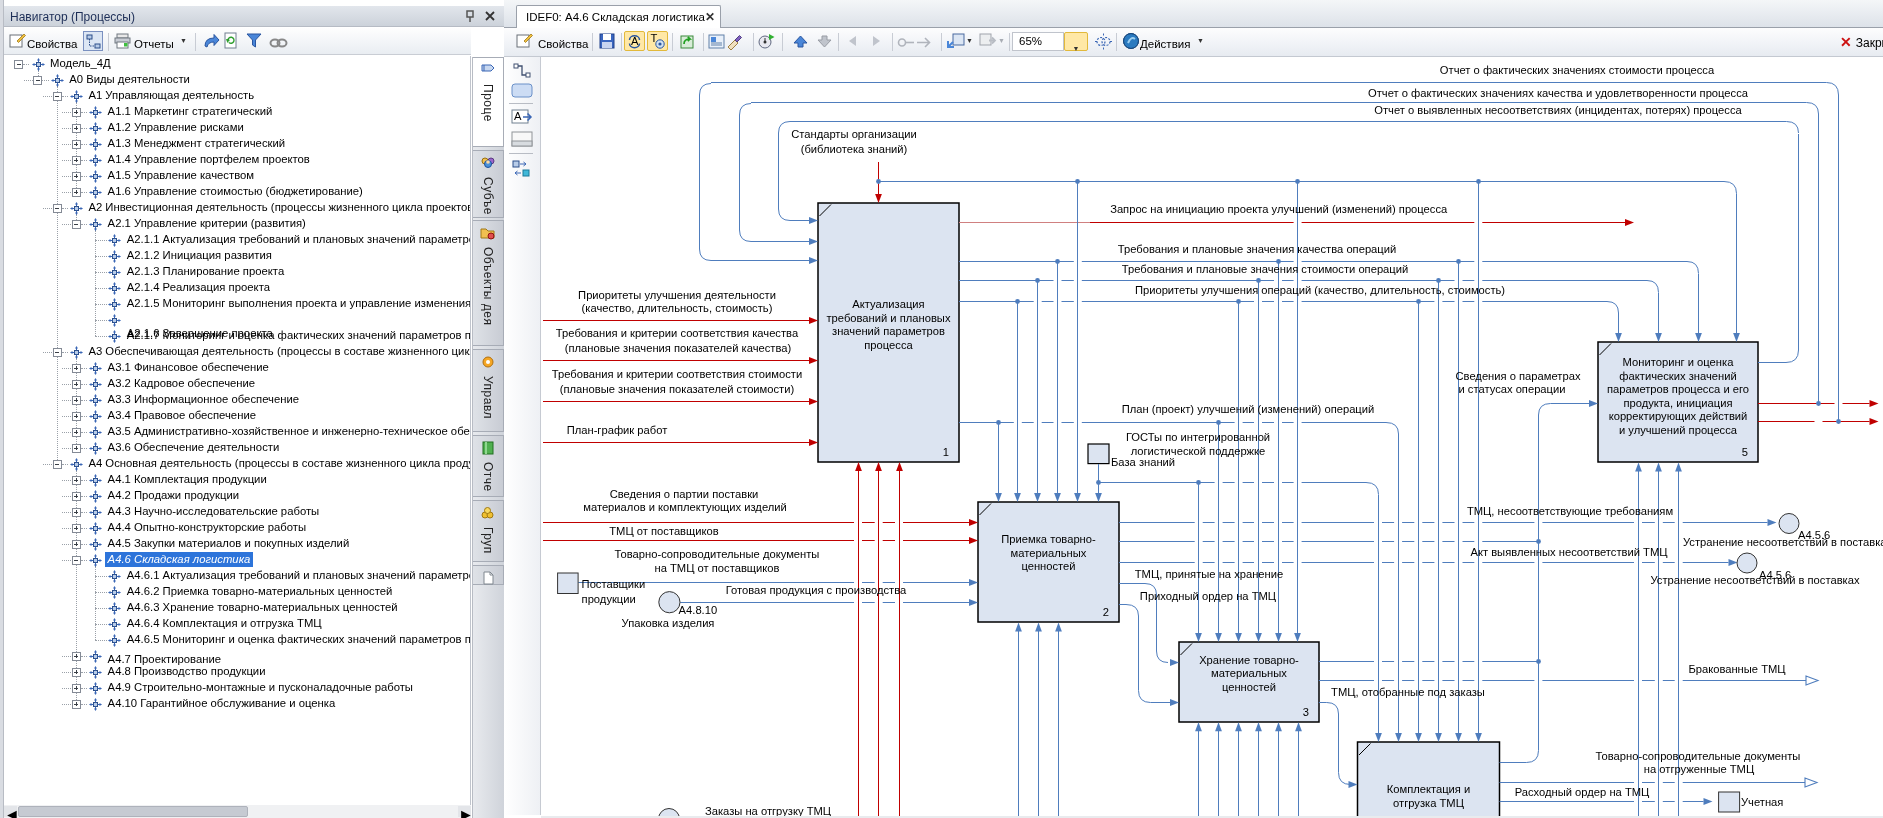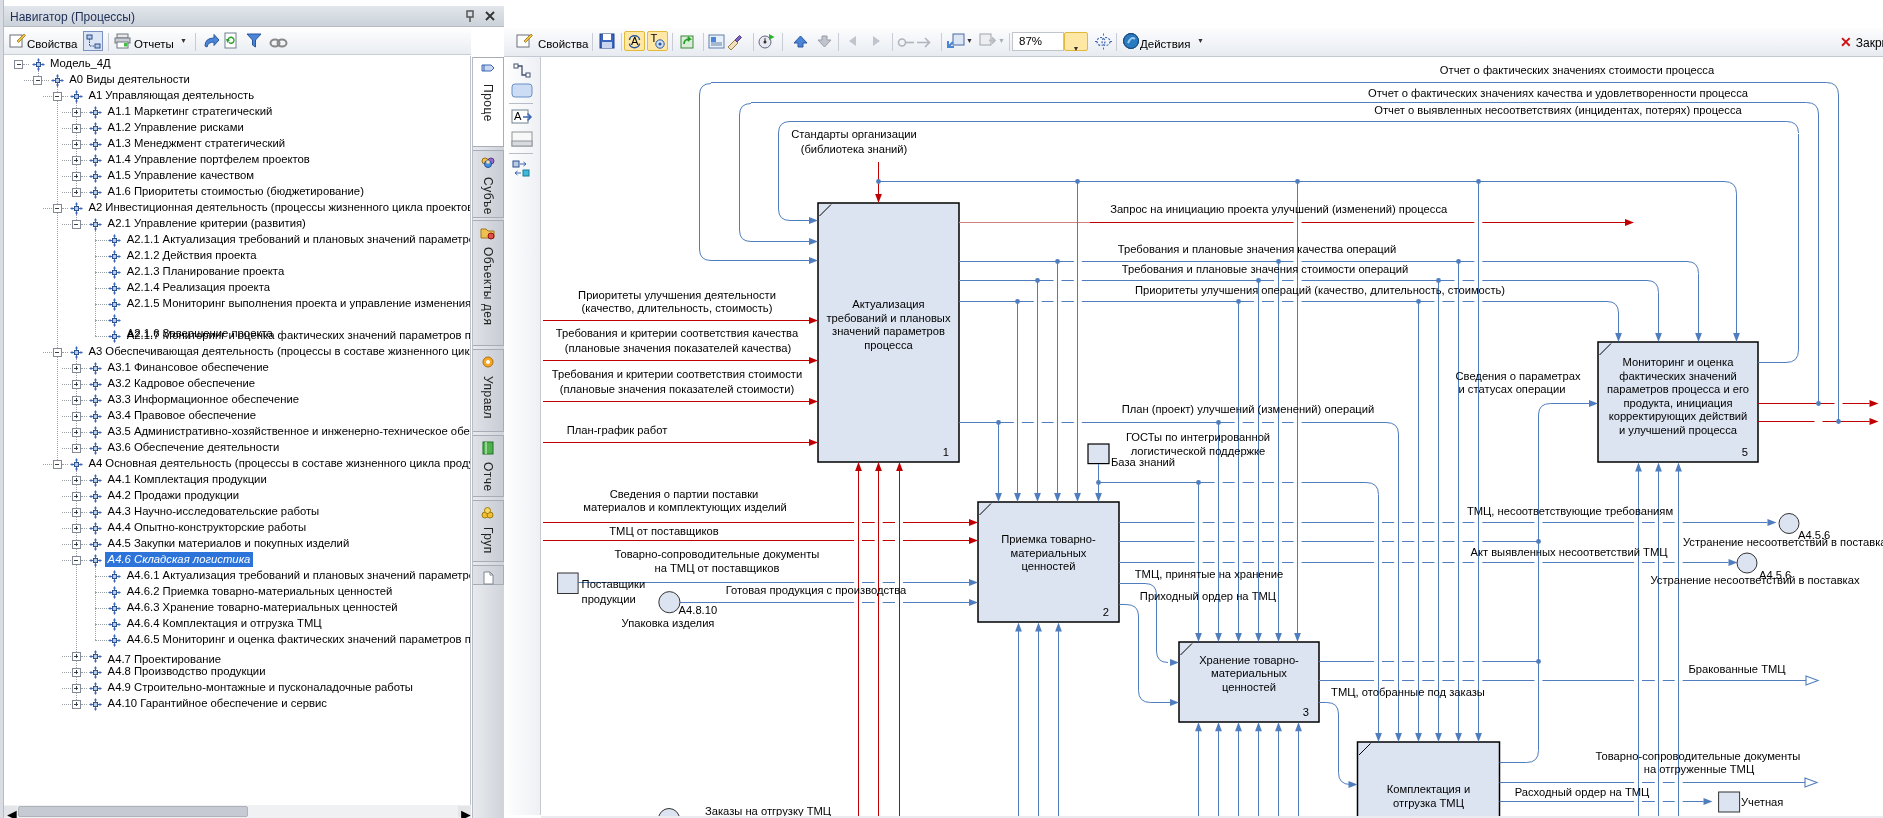--- a/index.html
+++ b/index.html
@@ -201,21 +201,21 @@
 <svg class="tic" style="left:85.1px;top:114px" width="13" height="13" viewBox="0 0 13 13">
         <use href="#procic"></use>
       </svg>
 <div class="trt" style="left:103.6px;top:112px">А1.5 Управление качеством</div>
 <div class="thl" style="left:58.2px;top:136px;width:9px"></div>
 <div class="thl" style="left:76.7px;top:136px;width:6.4px"></div>
 <div class="teb plus" style="left:67.7px;top:131.5px"></div>
 <svg class="tic" style="left:85.1px;top:130px" width="13" height="13" viewBox="0 0 13 13">
         <use href="#procic"></use>
       </svg>
-<div class="trt" style="left:103.6px;top:128px">А1.6 Приоритеты стоимостью (бюджетирование)</div>
+<div class="trt" style="left:103.6px;top:128px">А1.6 Управление стоимостью (бюджетирование)</div>
 <div class="thl" style="left:39.0px;top:152px;width:9px"></div>
 <div class="thl" style="left:57.5px;top:152px;width:6.4px"></div>
 <div class="teb minus" style="left:48.5px;top:147.5px"></div>
 <svg class="tic" style="left:65.9px;top:146px" width="13" height="13" viewBox="0 0 13 13">
         <use href="#procic"></use>
       </svg>
 <div class="trt" style="left:84.4px;top:144px">А2 Инвестиционная деятельность (процессы жизненного цикла проектов)</div>
 <div class="thl" style="left:58.2px;top:168px;width:9px"></div>
 <div class="thl" style="left:76.7px;top:168px;width:6.4px"></div>
 <div class="teb minus" style="left:67.7px;top:163.5px"></div>
@@ -225,21 +225,21 @@
 <div class="trt" style="left:103.6px;top:160px">А2.1 Управление критерии (развития)</div>
 <div class="thl" style="left:90.9px;top:184px;width:11.9px"></div>
 <svg class="tic" style="left:104.3px;top:178px" width="13" height="13" viewBox="0 0 13 13">
         <use href="#procic"></use>
       </svg>
 <div class="trt" style="left:122.8px;top:176px">А2.1.1 Актуализация требований и плановых значений параметров</div>
 <div class="thl" style="left:90.9px;top:200px;width:11.9px"></div>
 <svg class="tic" style="left:104.3px;top:194px" width="13" height="13" viewBox="0 0 13 13">
         <use href="#procic"></use>
       </svg>
-<div class="trt" style="left:122.8px;top:192px">А2.1.2 Действия проекта</div>
+<div class="trt" style="left:122.8px;top:192px">А2.1.2 Инициация развития</div>
 <div class="thl" style="left:90.9px;top:216px;width:11.9px"></div>
 <svg class="tic" style="left:104.3px;top:210px" width="13" height="13" viewBox="0 0 13 13">
         <use href="#procic"></use>
       </svg>
 <div class="trt" style="left:122.8px;top:208px">А2.1.3 Планирование проекта</div>
 <div class="thl" style="left:90.9px;top:232px;width:11.9px"></div>
 <svg class="tic" style="left:104.3px;top:226px" width="13" height="13" viewBox="0 0 13 13">
         <use href="#procic"></use>
       </svg>
 <div class="trt" style="left:122.8px;top:224px">А2.1.4 Реализация проекта</div>
@@ -401,21 +401,21 @@
 <svg class="tic" style="left:85.1px;top:626px" width="13" height="13" viewBox="0 0 13 13">
         <use href="#procic"></use>
       </svg>
 <div class="trt" style="left:103.6px;top:624px">А4.9 Строительно-монтажные и пусконаладочные работы</div>
 <div class="thl" style="left:58.2px;top:648px;width:9px"></div>
 <div class="thl" style="left:76.7px;top:648px;width:6.4px"></div>
 <div class="teb plus" style="left:67.7px;top:643.5px"></div>
 <svg class="tic" style="left:85.1px;top:642px" width="13" height="13" viewBox="0 0 13 13">
         <use href="#procic"></use>
       </svg>
-<div class="trt" style="left:103.6px;top:640px">А4.10 Гарантийное обеспечение и сервис</div>
+<div class="trt" style="left:103.6px;top:640px">А4.10 Гарантийное обслуживание и оценка</div>
   </div>
   <div id="lhsb">
       <span class="ar" style="left:0">◄</span>
       <span class="thumb"></span>
       <span class="ar" style="right:0">►</span>
     </div>
   <div id="vtabs">
 <div class="vtab act" style="top:0px;height:90px"><svg width="16" height="16" viewBox="0 0 16 16" style="margin:4px auto 2px">
           <use href="#tabic1"></use>
         </svg><div class="vtxt">Проце</div></div>
@@ -432,20 +432,23 @@
           <use href="#tabic5"></use>
         </svg><div class="vtxt">Отче</div></div>
 <div class="vtab" style="top:443px;height:62px"><svg width="16" height="16" viewBox="0 0 16 16" style="margin:4px auto 2px">
           <use href="#tabic6"></use>
         </svg><div class="vtxt">Груп</div></div>
 <div class="vtab" style="top:508px;height:20px"><svg width="16" height="16" viewBox="0 0 16 16" style="margin:4px auto 2px">
           <use href="#tabic7"></use>
         </svg><div class="vtxt"></div></div>
   </div>
   <div id="rpanel">
+    <div id="dtabbar">
+        <div id="dtab">IDEF0: А4.6 Складская логистика<span class="x">✕</span></div>
+      </div>
     <div id="rtoolbar">
       <span class="ab" style="left:12px;top:4px"><svg width="17" height="17" viewBox="0 0 17 17">
             <rect x="1" y="3" width="12" height="12" fill="#fff" stroke="#6a7078"></rect>
             <path d="M8 9 L15 2 L16.5 3.5 L9.5 10.5 z" fill="#f0c040" stroke="#a07818" stroke-width="0.8"></path>
           </svg></span>
       <span class="ab tbtxt" style="left:34px;top:7px">Свойства</span>
       <span class="ab sepv" style="left:88px;top:5px"></span>
       <span class="ab" style="left:95px;top:5px"><svg width="16" height="16" viewBox="0 0 16 16">
             <rect x="1" y="1" width="14" height="14" fill="#3a66c0" stroke="#20408a"></rect>
             <rect x="4" y="1" width="8" height="6" fill="#fff"></rect>
@@ -510,21 +513,21 @@
             <rect x="7" y="2" width="11" height="11" fill="#dce6f4" stroke="#4a6aa0"></rect>
             <path d="M8 15 L2 15 L2 9 M2 15 l5 -5" stroke="#4a86d8" stroke-width="2" fill="none"></path>
           </svg></span>
       <span class="ab" style="left:462px;top:9px;font-size:7px;color:#333">▼</span>
       <span class="ab" style="left:474px;top:4px"><svg width="19" height="18" viewBox="0 0 19 18">
             <rect x="2" y="2" width="11" height="11" fill="#eceef0" stroke="#a0a4ac"></rect>
             <path d="M11 8.5 l6 0 m-3 -3 l3 3 -3 3" stroke="#b8bcc4" stroke-width="1.8" fill="none"></path>
           </svg></span>
       <span class="ab" style="left:494px;top:9px;font-size:7px;color:#a8acb4">▼</span>
       <span class="ab sepv" style="left:505px;top:5px"></span>
-      <span class="ab" style="left:508px;top:4px;width:52px;height:19px;background:#fff;border:1px solid #c0c4cc;font-size:11.5px;padding:2px 0 0 6px">87%</span>
+      <span class="ab" style="left:508px;top:4px;width:52px;height:19px;background:#fff;border:1px solid #c0c4cc;font-size:11.5px;padding:2px 0 0 6px">65%</span>
       <span class="ab ybtn" style="left:560px;top:4px;width:24px;height:19px;text-align:center"><span style="font-size:7px;color:#333;position:relative;top:4px">▼</span></span>
       <span class="ab" style="left:590px;top:4px"><svg width="19" height="19" viewBox="0 0 19 19">
             <g stroke="#3a66b5" fill="none" stroke-width="1.2" stroke-dasharray="2 1.5">
               <circle cx="7" cy="9.5" r="4"></circle>
               <circle cx="12" cy="9.5" r="4"></circle>
             </g>
             <path d="M9.5 3.5 l0 -2 M9.5 15.5 l0 2 M3 9.5 l-2 0 M16 9.5 l2 0" stroke="#3a66b5"></path>
           </svg></span>
       <span class="ab sepv" style="left:612px;top:5px"></span>
       <span class="ab" style="left:618px;top:4px"><svg width="18" height="18" viewBox="0 0 18 18">

